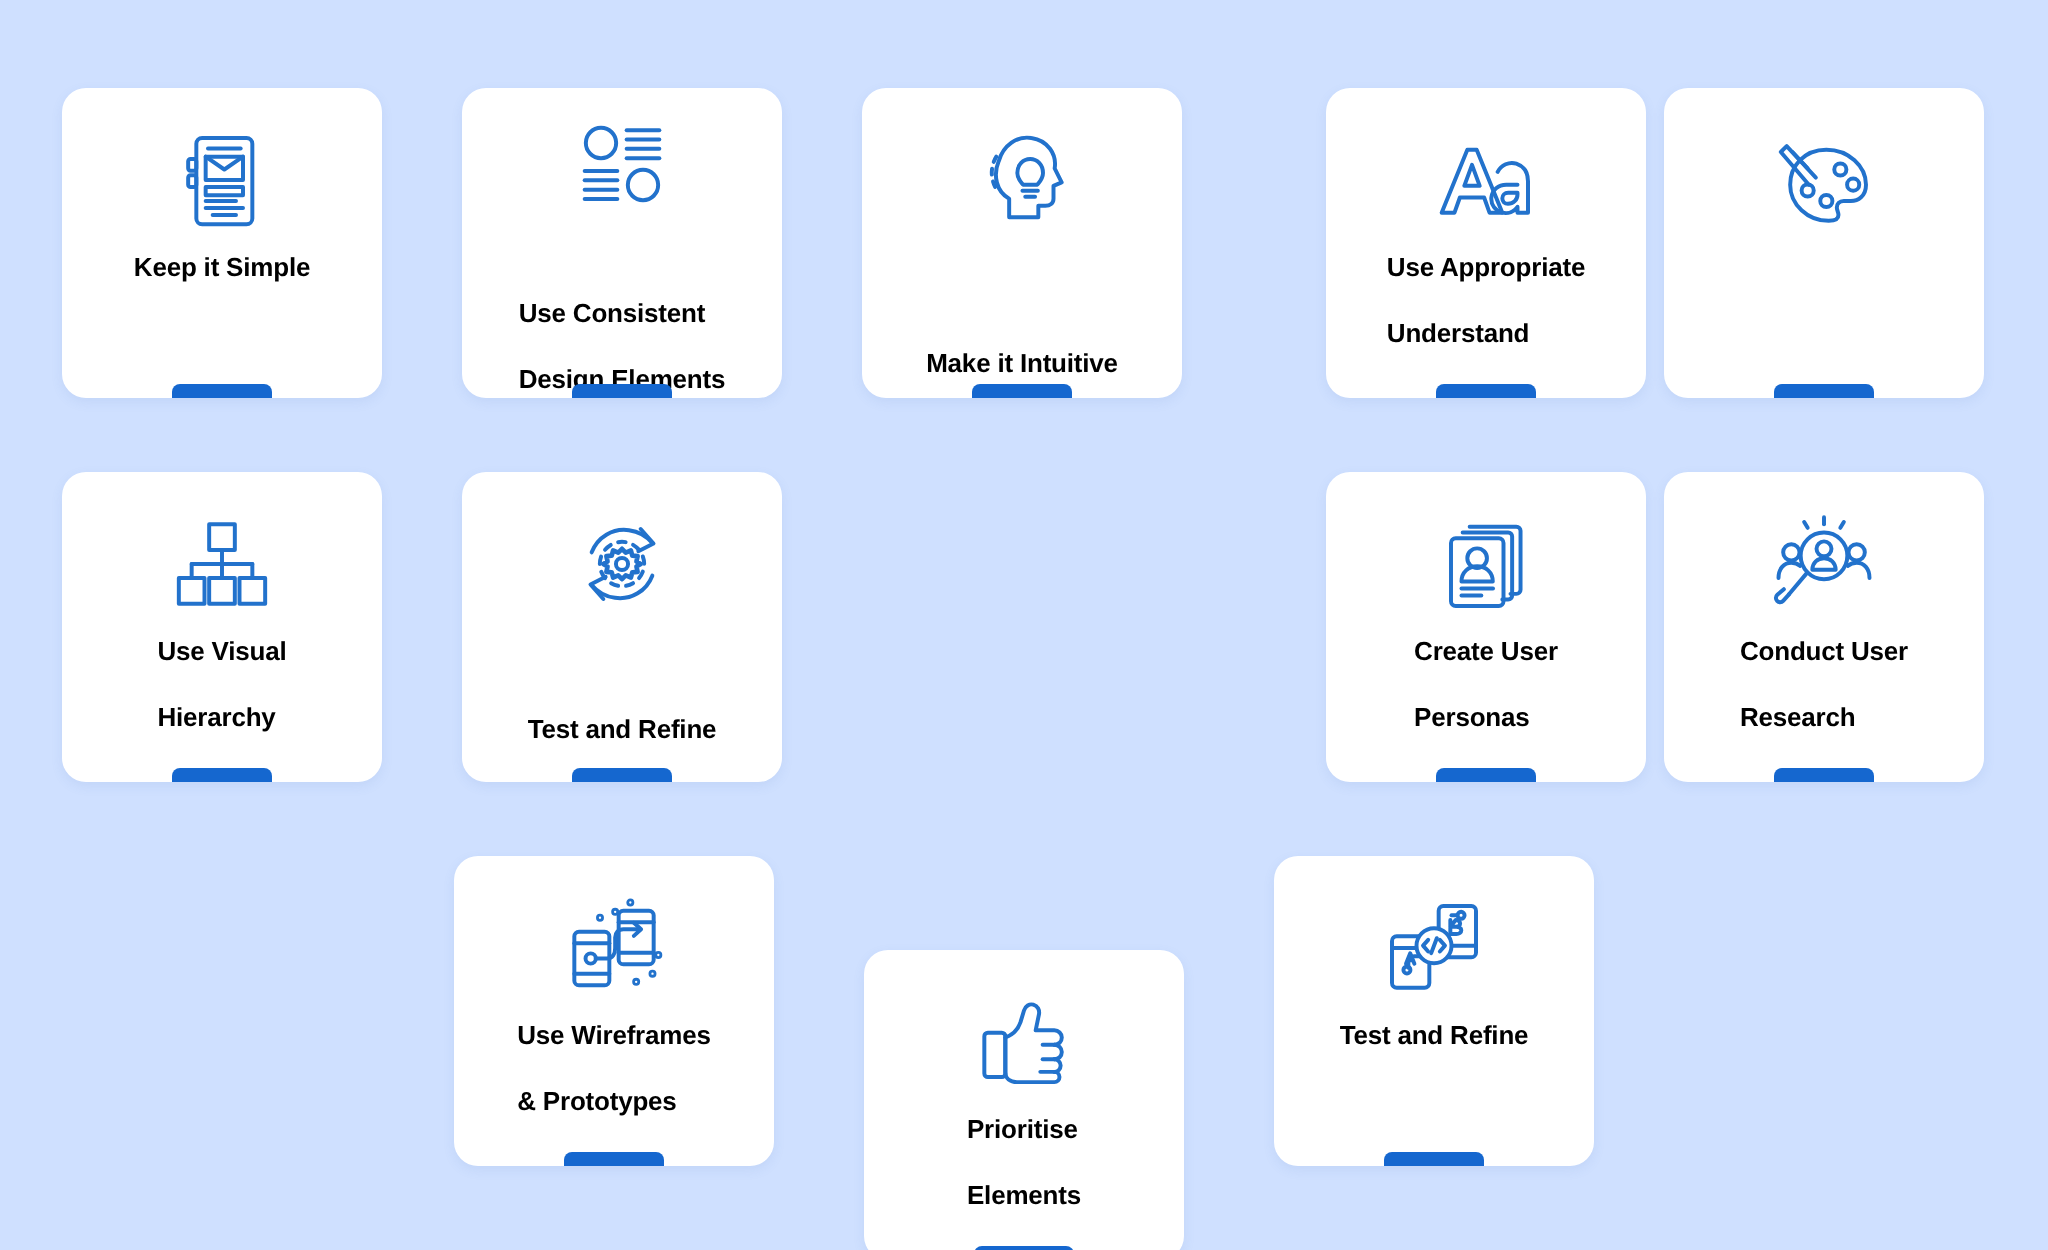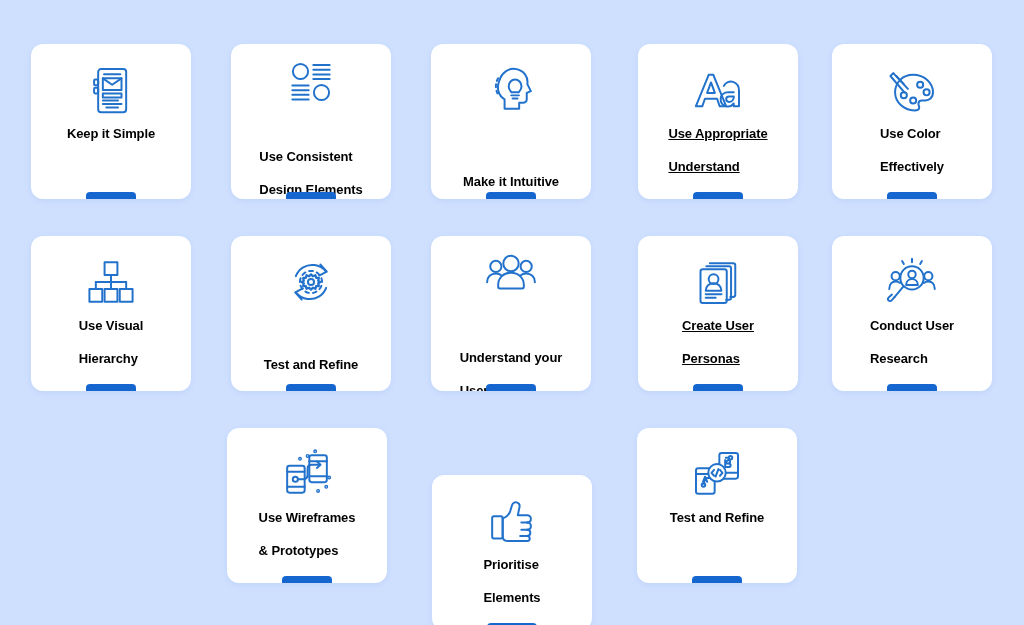--- a/index.html
+++ b/index.html
@@ -84,21 +84,21 @@
 
   
   .r1 { top: 44px; }
   .r2 { top: 236px; }
   .r3 { top: 428px; }
 
   
   .c1 { left: 31px; }
   .c2 { left: 231px; gap: 39px; }
   .c3 { left: 431px; gap: 48px; }
-  .c4 { left: 638px; text-decoration: underline; }
+  .c4 { left: 663px; }
   .c5 { left: 832px; }
 
   
   .d1 { left: 227px; }
   .d2 { left: 432px; margin-top: 47px; }
   .d3 { left: 637px; }
 </style>
 </head>
 <body>
 
@@ -192,26 +192,20 @@
       <svg viewBox="0 0 48 48">
         <path d="M25 11 C34.5 11 42 18 42 26 C42 31 38.5 33 35.5 33 L32.5 33 C30.5 33 29.5 34.3 29.5 35.8 C29.5 37 30.2 37.8 30.2 39 C30.2 40.5 28.8 41.5 26 41.5 C17 41.5 9.5 34.5 9.5 26 C9.5 18 15.5 11 25 11 Z"></path>
         <circle cx="31" cy="19.5" r="2.6"></circle>
         <circle cx="36.5" cy="26" r="2.6"></circle>
         <circle cx="25" cy="33" r="2.6"></circle>
         <circle cx="17" cy="28.5" r="2.6"></circle>
         <path d="M20.5 23 L8 9.5 L5.5 12 L17.5 26"></path>
         <line x1="10.5" y1="12" x2="17" y2="19"></line>
       </svg>
     </div>
-    <div class="card-label">
-      <span>
-        <span>Use Color</span><br>
-        <span>Effectively</span>
-      </span>
-    </div>
     <div class="accent"></div>
   </div>
 
   <div class="card r2 c1">
     <div class="icon-wrap">
       <svg viewBox="0 0 48 48">
         <rect x="18.5" y="7" width="11" height="11"></rect>
         <line x1="24" y1="18" x2="24" y2="24"></line>
         <line x1="11" y1="24" x2="37" y2="24"></line>
         <line x1="11" y1="24" x2="11" y2="30"></line>
@@ -244,39 +238,20 @@
       </svg>
     </div>
     <div class="card-label">
       <span>
           <span>Test and Refine</span>
         </span>
     </div>
     <div class="accent"></div>
   </div>
 
-  <div class="card r2 c3">
-    <div class="icon-wrap">
-      <svg viewBox="0 0 48 48">
-        <circle cx="11" cy="17.5" r="4.8"></circle>
-        <path d="M3.5 31 C3.5 26.5 6.8 23.5 11 23.5 C13 23.5 14.8 24.2 16.2 25.4"></path>
-        <circle cx="37" cy="17.5" r="4.8"></circle>
-        <path d="M44.5 31 C44.5 26.5 41.2 23.5 37 23.5 C35 23.5 33.2 24.2 31.8 25.4"></path>
-        <circle cx="24" cy="15" r="6.6"></circle>
-        <path d="M13 33.5 C13 27 17.8 23 24 23 C30.2 23 35 27 35 33.5 L35 35 C35 35.8 34.3 36.5 33.5 36.5 L14.5 36.5 C13.7 36.5 13 35.8 13 35 Z"></path>
-      </svg>
-    </div>
-    <div class="card-label">
-      <span>
-        <span>Understand your</span><br>
-        <span>Users</span>
-      </span>
-    </div>
-    <div class="accent"></div>
-  </div>
 
   <div class="card r2 c4">
     <div class="icon-wrap">
       <svg viewBox="0 0 48 48">
         <path d="M17 8 L37 8 C38 8 38.8 8.8 38.8 9.8 L38.8 35 C38.8 36 38 36.8 37 36.8 L34.5 36.8"></path>
         <path d="M14 10.5 L33.5 10.5 C34.5 10.5 35.2 11.2 35.2 12.2 L35.2 37.5 C35.2 38.5 34.5 39.2 33.5 39.2 L31 39.2"></path>
         <rect x="9" y="13" width="22.5" height="29" rx="2"></rect>
         <circle cx="20.2" cy="21.5" r="4.2"></circle>
         <path d="M13.5 31.5 C13.5 27.5 16.5 25 20.2 25 C23.9 25 26.9 27.5 26.9 31.5 Z"></path>
         <line x1="13.5" y1="34.5" x2="27" y2="34.5"></line>

